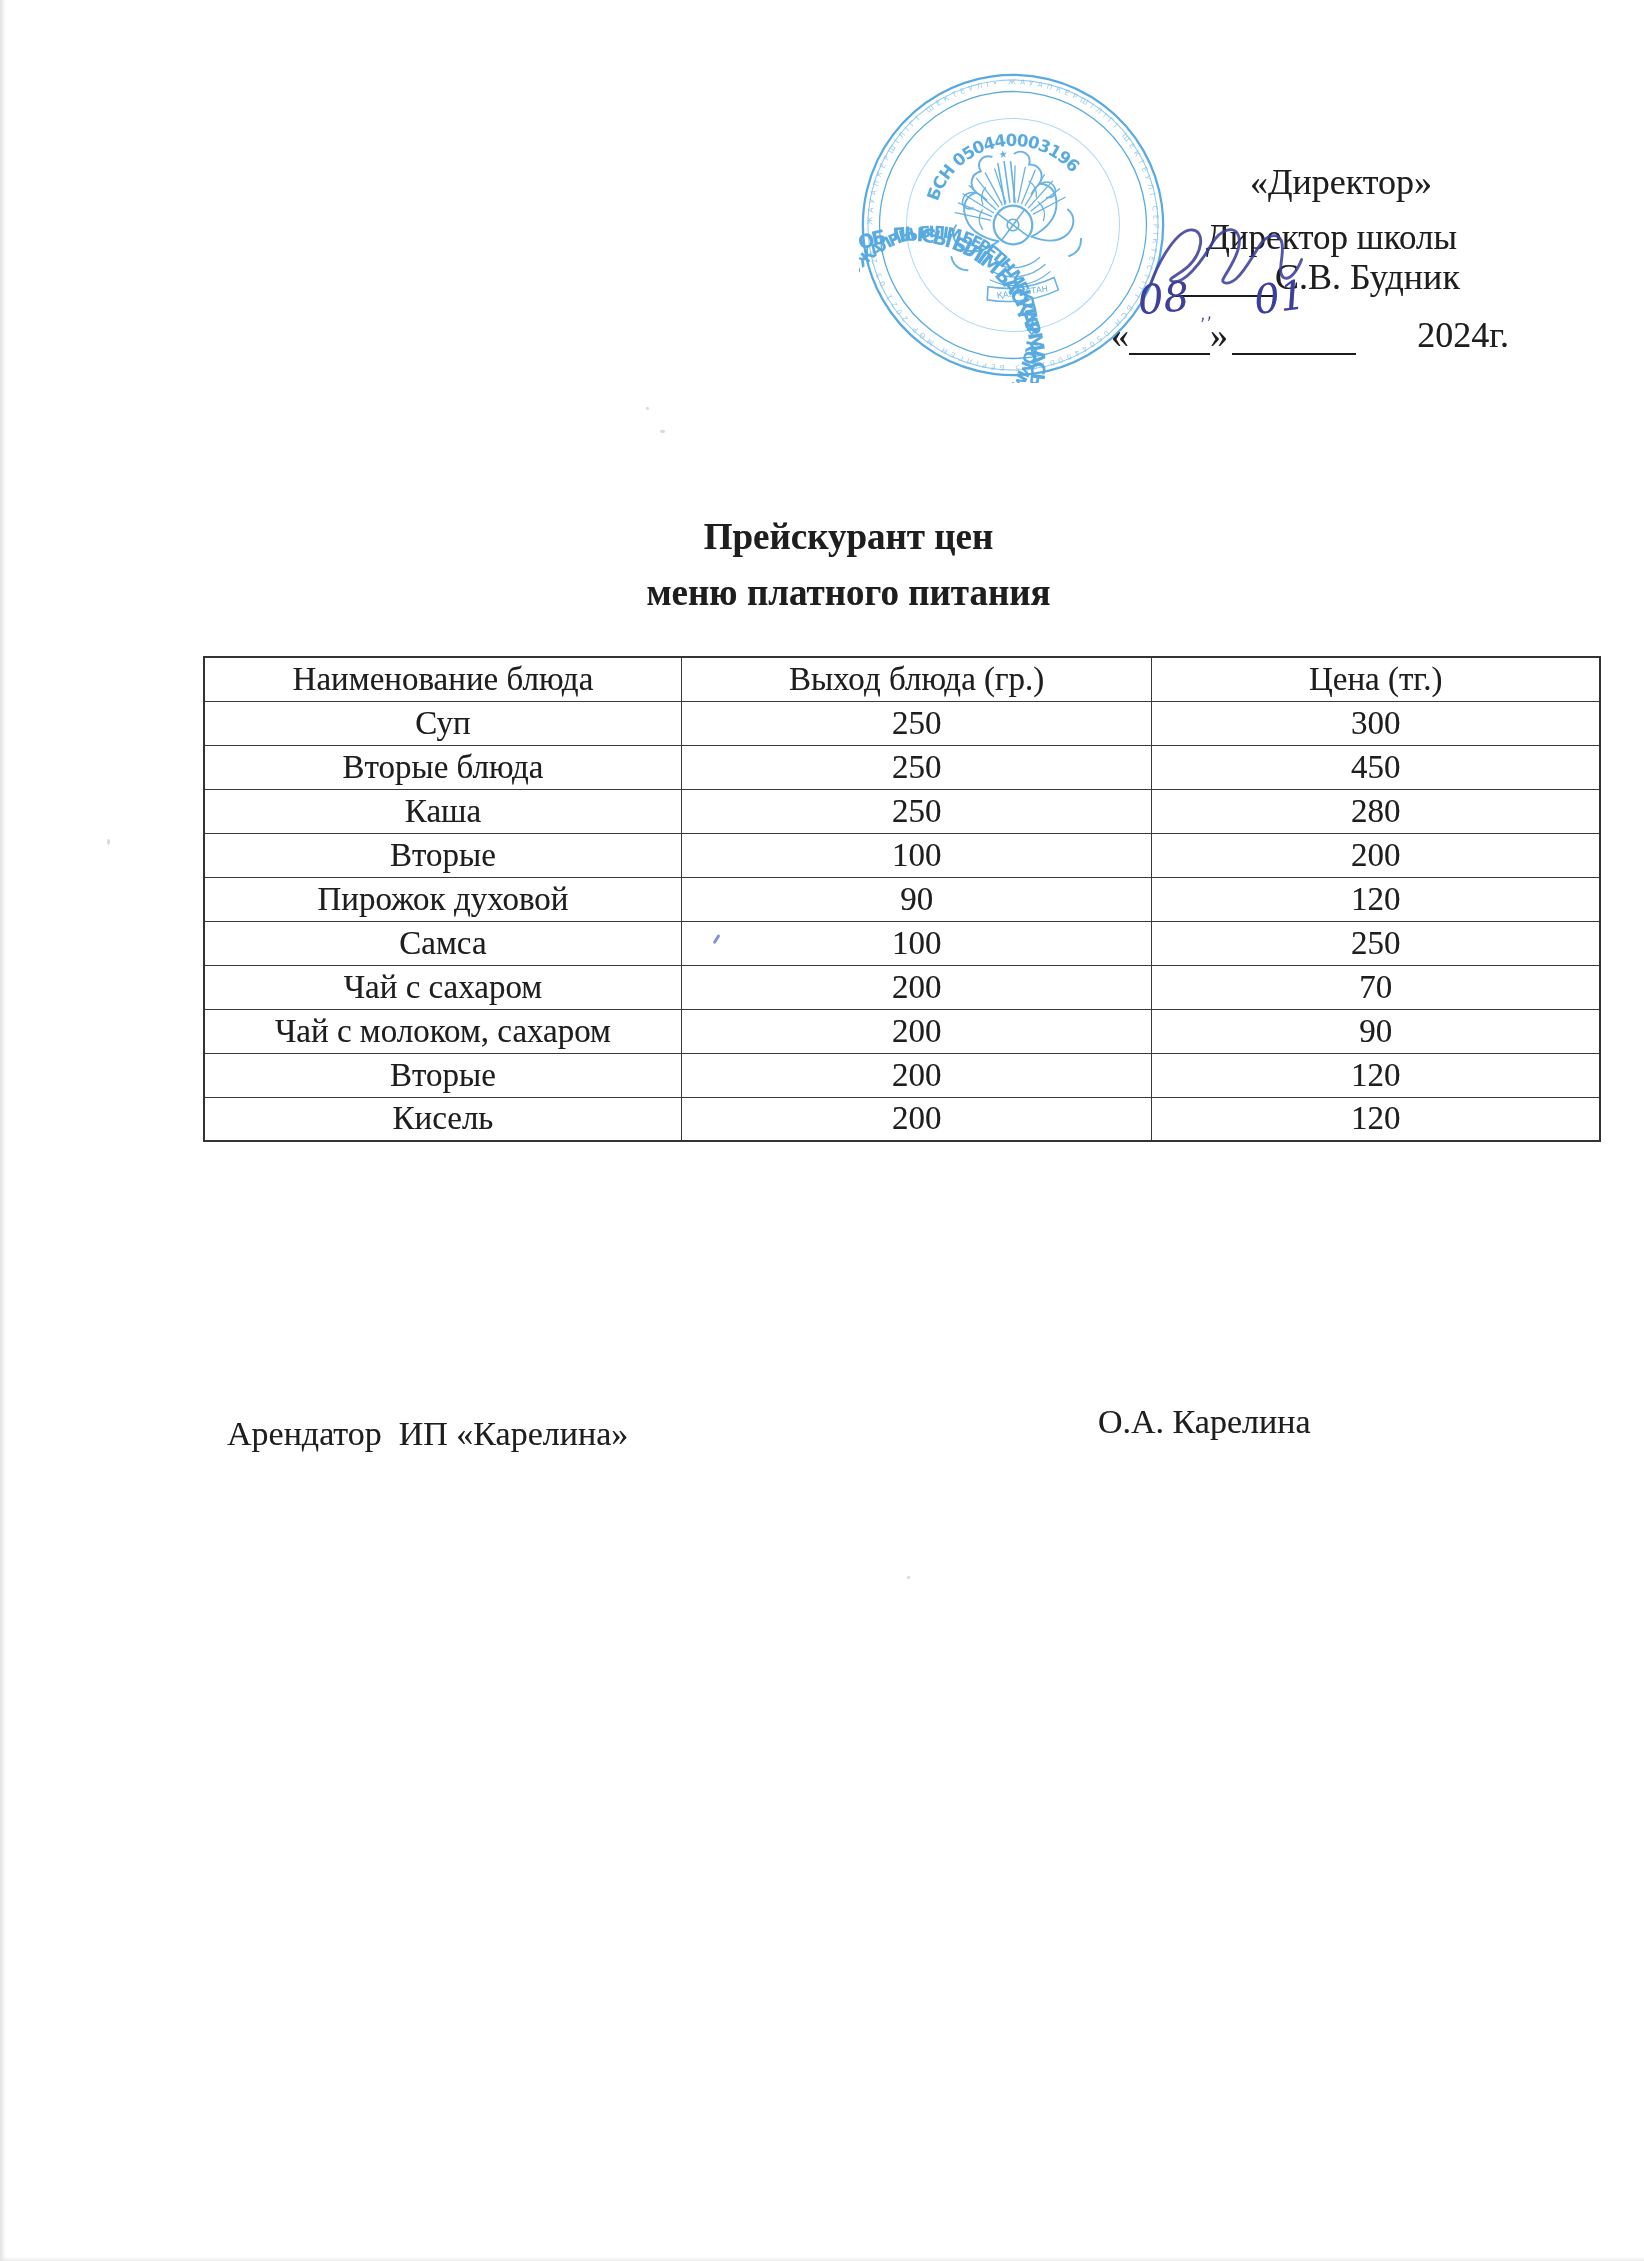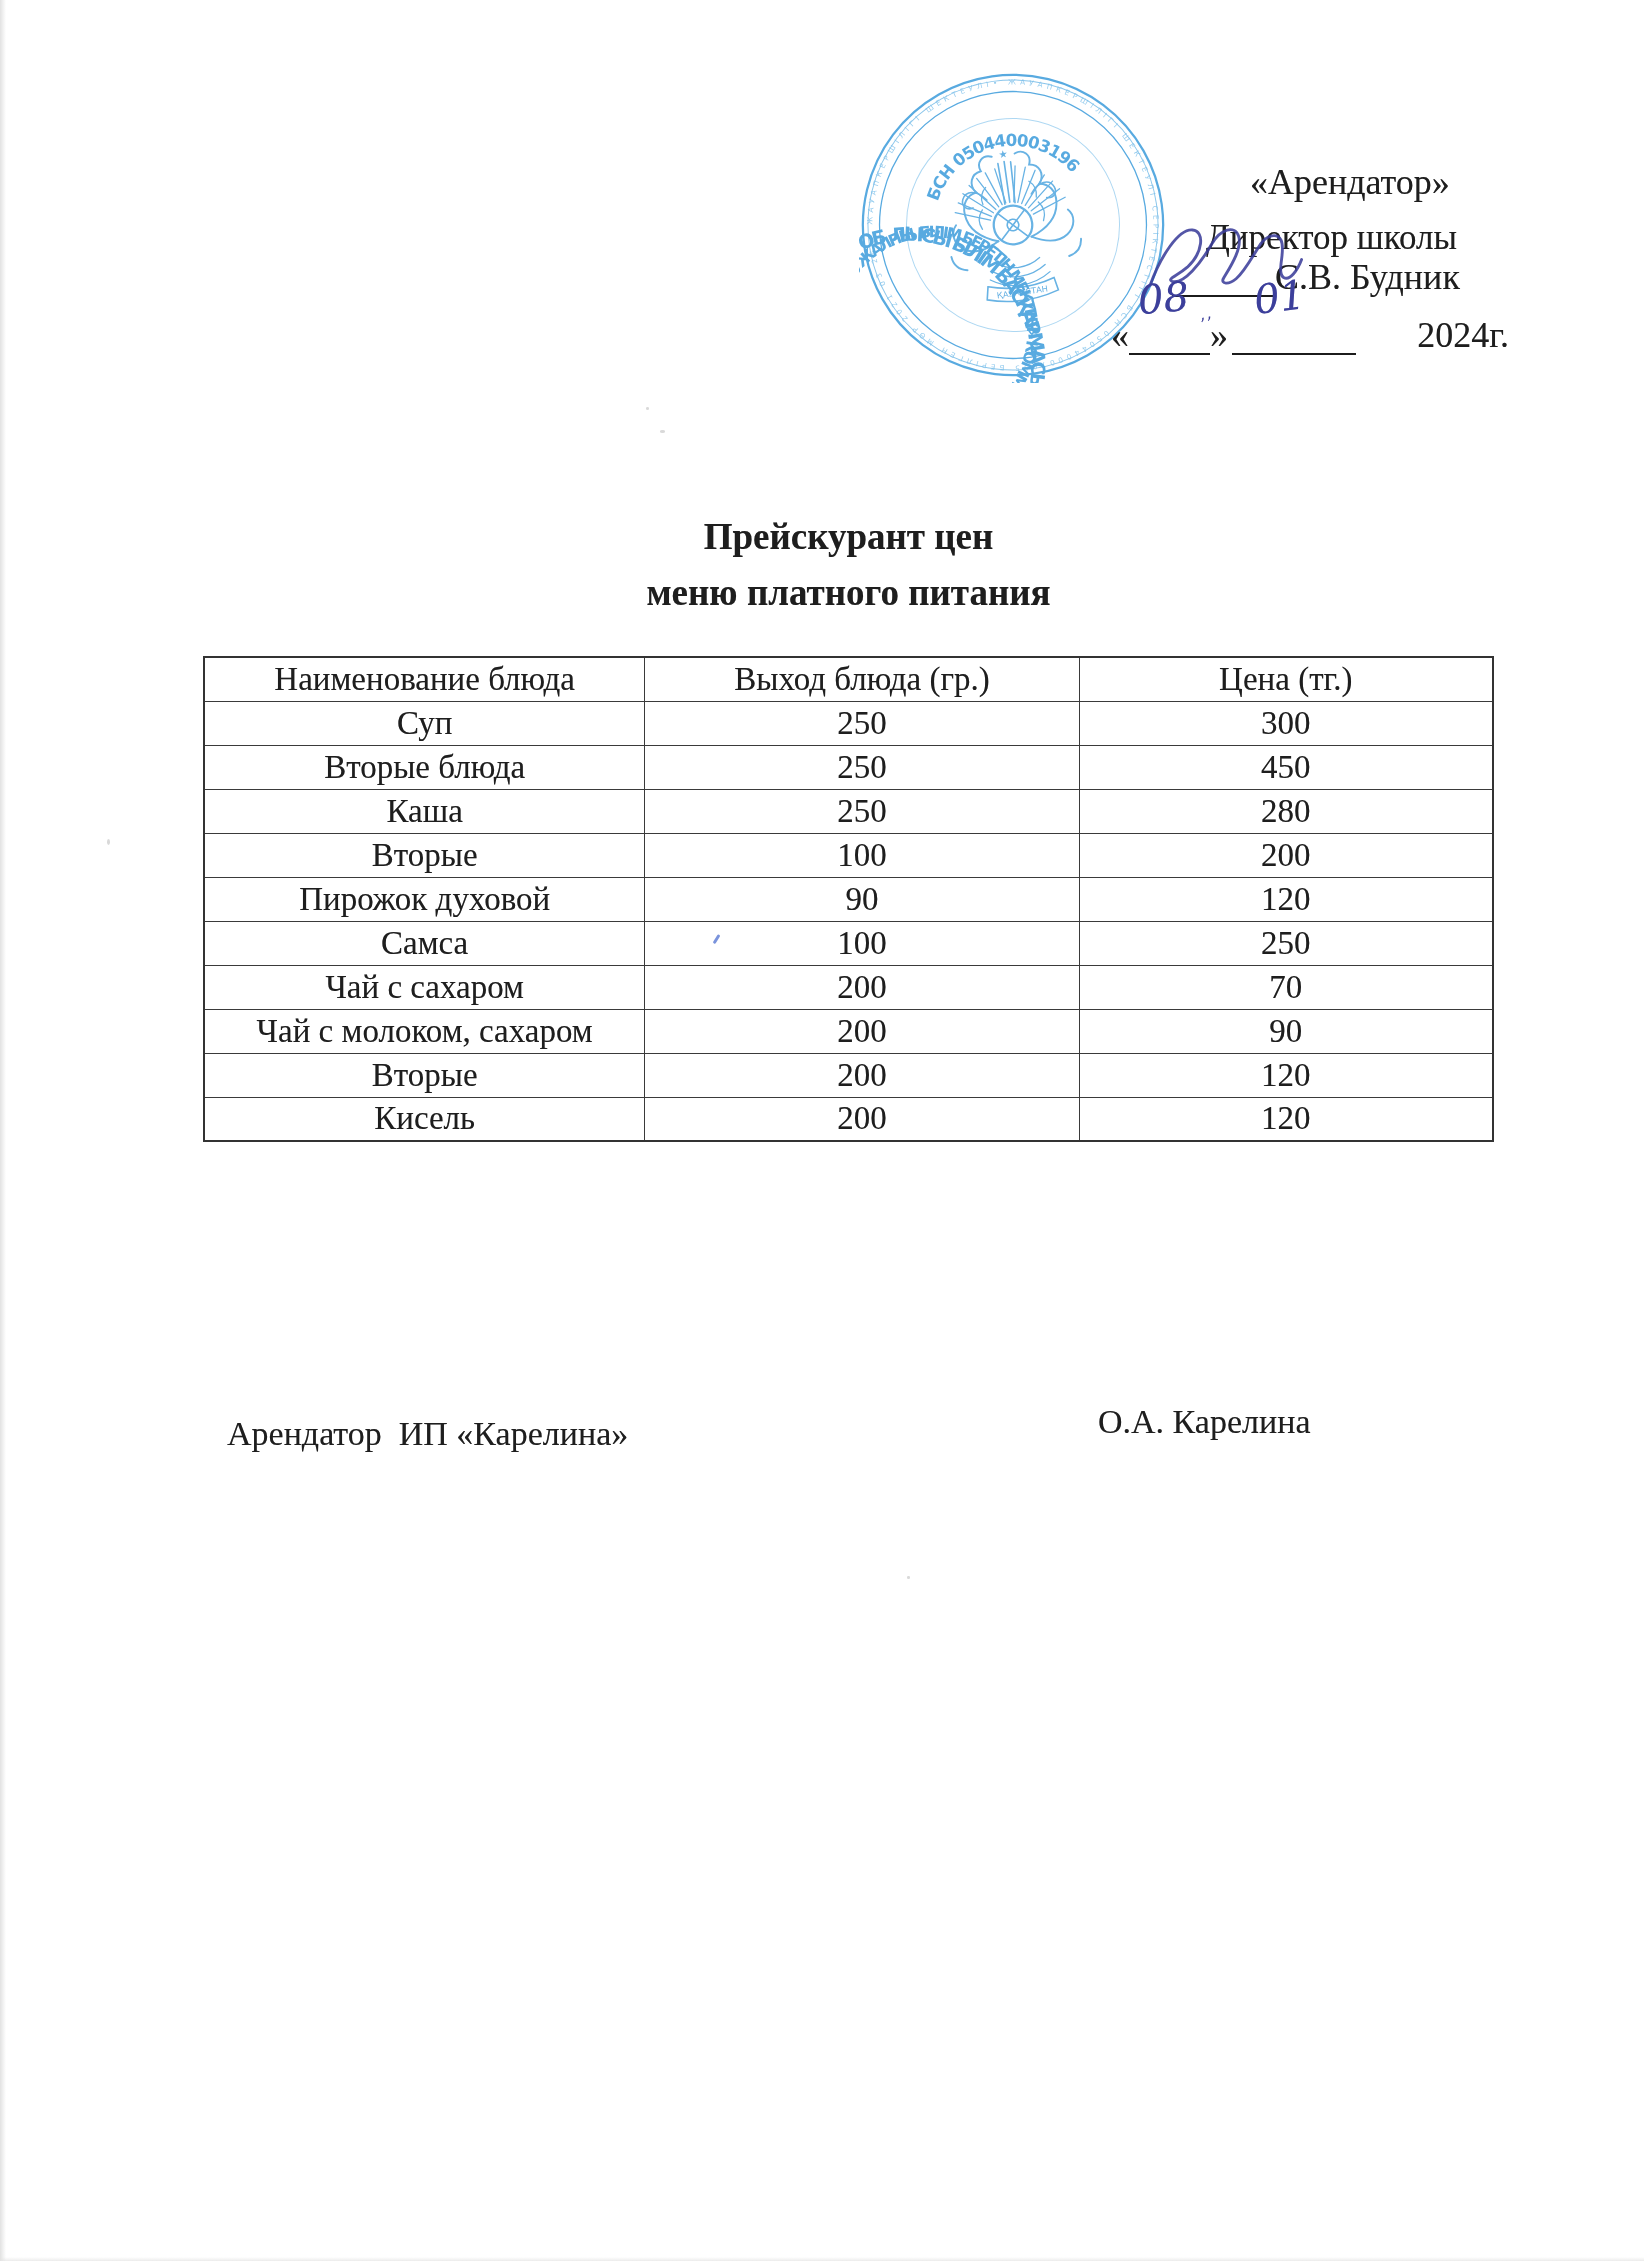--- a/index.html
+++ b/index.html
@@ -37,21 +37,21 @@
   #ink-month{left:22px;top:-41px;transform:rotate(-7deg);}
   .stray{position:absolute;right:-2.6px;top:-11.6px;font-size:17px;color:#3c3f9b;
     font-family:"DejaVu Serif",serif;letter-spacing:1.3px;transform:rotate(-12deg);}
   #year-label{margin-left:auto;}
 
   
   .title-wrap{position:absolute;left:203px;width:1291px;text-align:center;
     font-weight:bold;font-size:37px;}
 
   
-  #price-table{position:absolute;left:203px;top:656px;width:1291px;
+  #price-table{position:absolute;left:203px;top:656px;width:1398px;
     border-collapse:collapse;table-layout:fixed;}
   #price-table td,#price-table th{
     border:1.9px solid #3a3a3a; text-align:center;vertical-align:middle;
     font-size:33px;font-weight:normal;padding:0;
     text-shadow:0 0 0.6px rgba(50,50,50,.45);}
   #price-table{border:2.6px solid #333;}
   #price-table tr{height:44px;}
   #price-table tr.hdr{height:44px;}
 
   
@@ -147,21 +147,21 @@
           <path d="M 206 296 A 60 60 0 0 0 274 296"></path>
           <path d="M 199 308 A 72 72 0 0 0 281 308"></path>
           <path d="M 193 320 A 84 84 0 0 0 287 320"></path>
         </g>
         <path d="M 188 330 Q 240 346 292 330 L 296 350 Q 240 367 184 350 Z" stroke-width="2.5"></path>
         <text x="240" y="350" text-anchor="middle" font-family="DejaVu Sans, sans-serif" font-size="13" fill="#4aa3de" stroke="none">ҚАЗАҚСТАН</text>
       </g>
     </g>
   </svg>
 
-  <div class="appr doc-text" style="left:1250px;top:164px;">«Арендатор»</div>
+  <div class="appr doc-text" style="left:1250px;top:164px;">«Директор»</div>
 
   <div class="appr doc-text" id="appr-line2" style="left:1206px;top:220px;">Директор школы</div>
 
   <div class="appr sig-row" style="left:1172px;top:258px;">
     <span class="u-line" id="sig-underline">
       <svg id="sig-svg" viewBox="0 0 252 162">
         <path d="M 6 140 C 8 134 10 130 14 128 C 30 84 58 40 80 42 C 100 44 96 78 72 100 C 56 114 40 118 48 122 C 66 128 94 92 110 64 C 124 40 146 34 152 52 C 158 72 136 104 128 118 C 124 126 136 128 148 118 C 162 106 174 82 186 64 C 196 50 212 46 218 58 C 226 74 210 108 222 116 C 232 122 244 104 250 88" fill="none" stroke="#3c3f9b" stroke-width="4.5" stroke-linecap="round" opacity=".88"></path>
       </svg>
     </span>
     <span class="doc-text">С.В. Будник</span>

